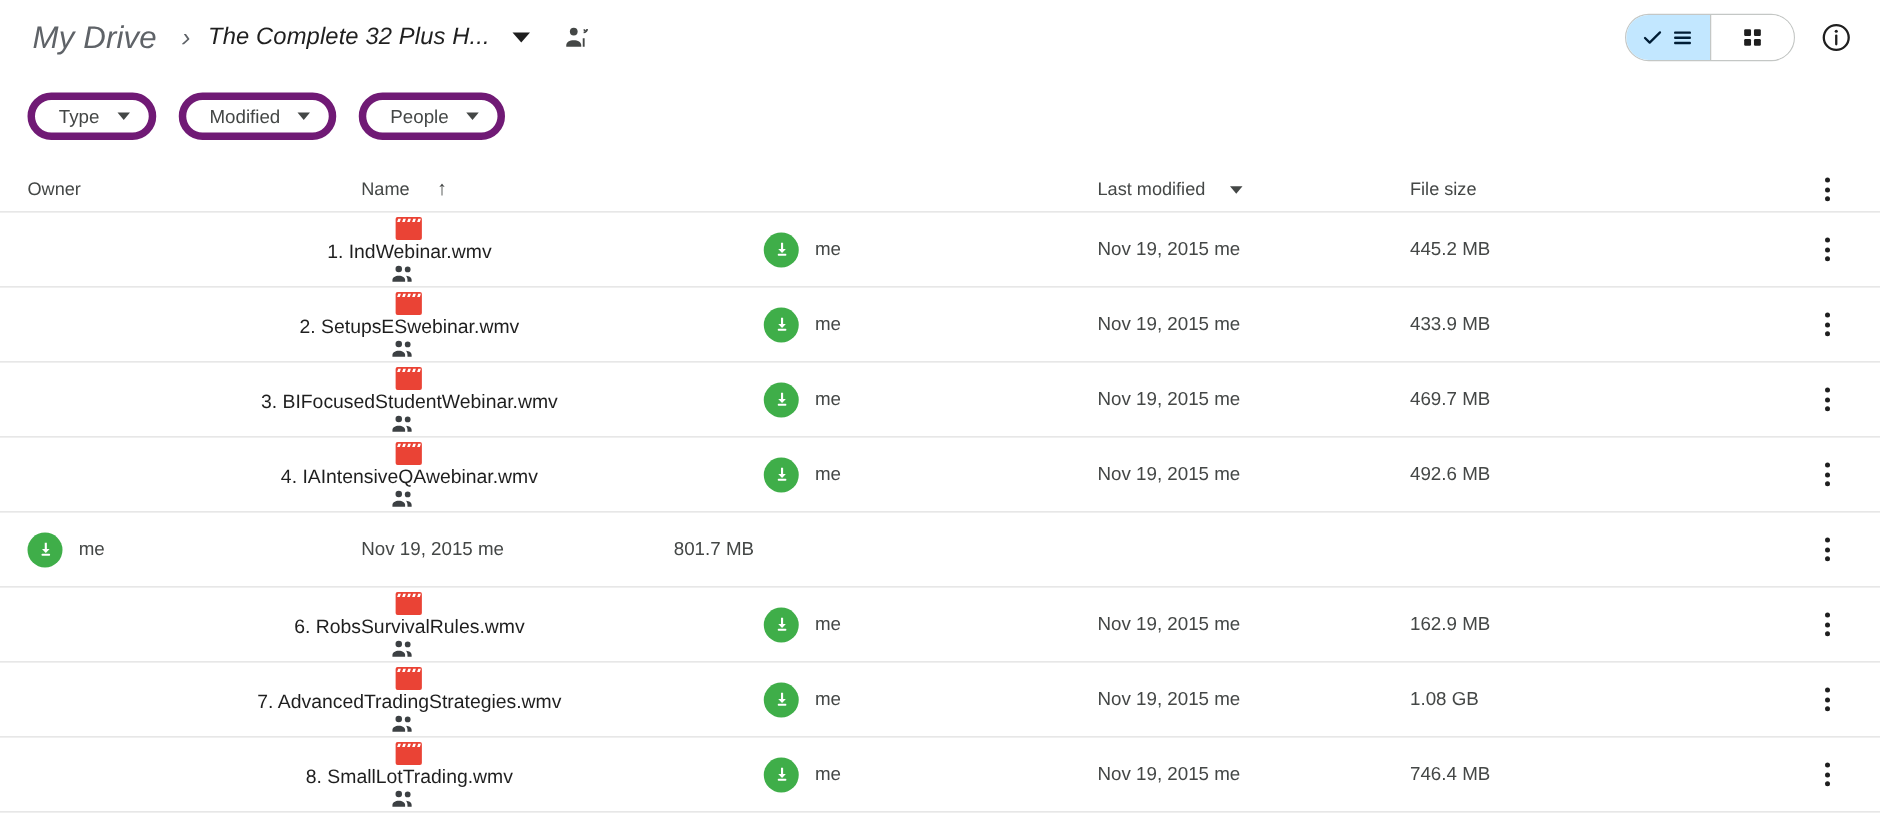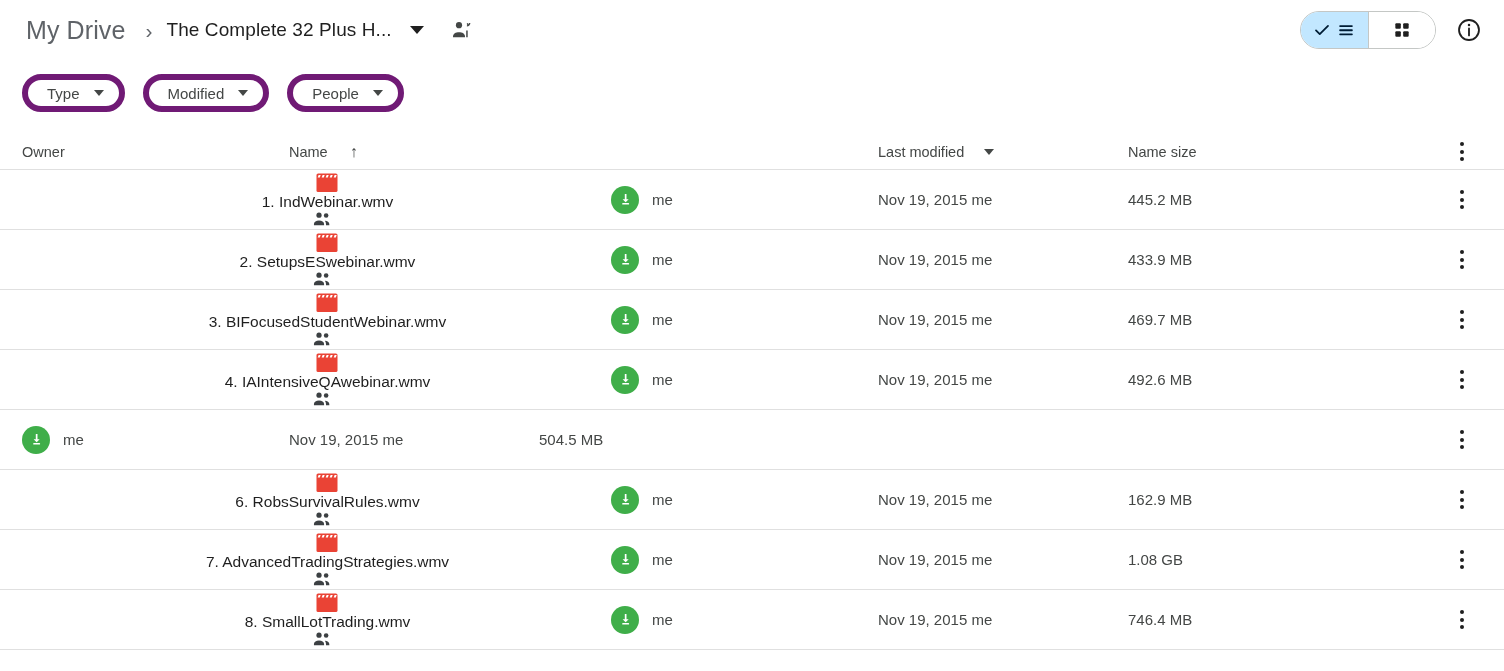--- a/index.html
+++ b/index.html
@@ -19,20 +19,21 @@
     position: relative;
     height: 60px;
     display: flex;
     align-items: center;
     padding: 0 16px 0 22px;
   }
   .breadcrumb {
     display: flex;
     align-items: center;
     gap: 0;
+    font-style: italic;
   }
   .crumb-root {
     font-size: 25px;
     color: #5f6368;
     letter-spacing: 0.1px;
     padding: 2px 4px;
     border-radius: 6px;
     cursor: pointer;
   }
   .crumb-sep {
@@ -282,21 +283,21 @@
     </div>
     <div class="th th-name">
       <span>Name</span>
       <span class="sort-asc">↑</span>
     </div>
     <div class="th th-mod">
       <span>Last modified</span>
       <span class="sort-caret"></span>
     </div>
     <div class="th th-size">
-      <span>Name size</span>
+      <span>File size</span>
     </div>
     <div class="th th-menu">
       <span class="kebab">
           <i></i>
           <i></i>
           <i></i>
         </span>
     </div>
   </div>
 
@@ -487,21 +488,21 @@
       <span class="owner-avatar">
         <svg width="17" height="17" viewBox="0 0 24 24" fill="#ffffff">
           <path d="M11 4.4h2.4v7.1h3.1L12.2 16 7.9 11.5H11z"></path>
           <rect x="7.3" y="17" width="9.8" height="2.2" rx="1"></rect>
         </svg>
       </span>
       <span class="owner-name">me</span>
     </div>
 
     <div class="cell-mod">Nov 19, 2015 me</div>
-    <div class="cell-size">504.5 MB</div>
+    <div class="cell-size">801.7 MB</div>
 
     <div class="cell-menu">
       <span class="kebab">
             <i></i>
             <i></i>
             <i></i>
           </span>
     </div>
   </div>
 

